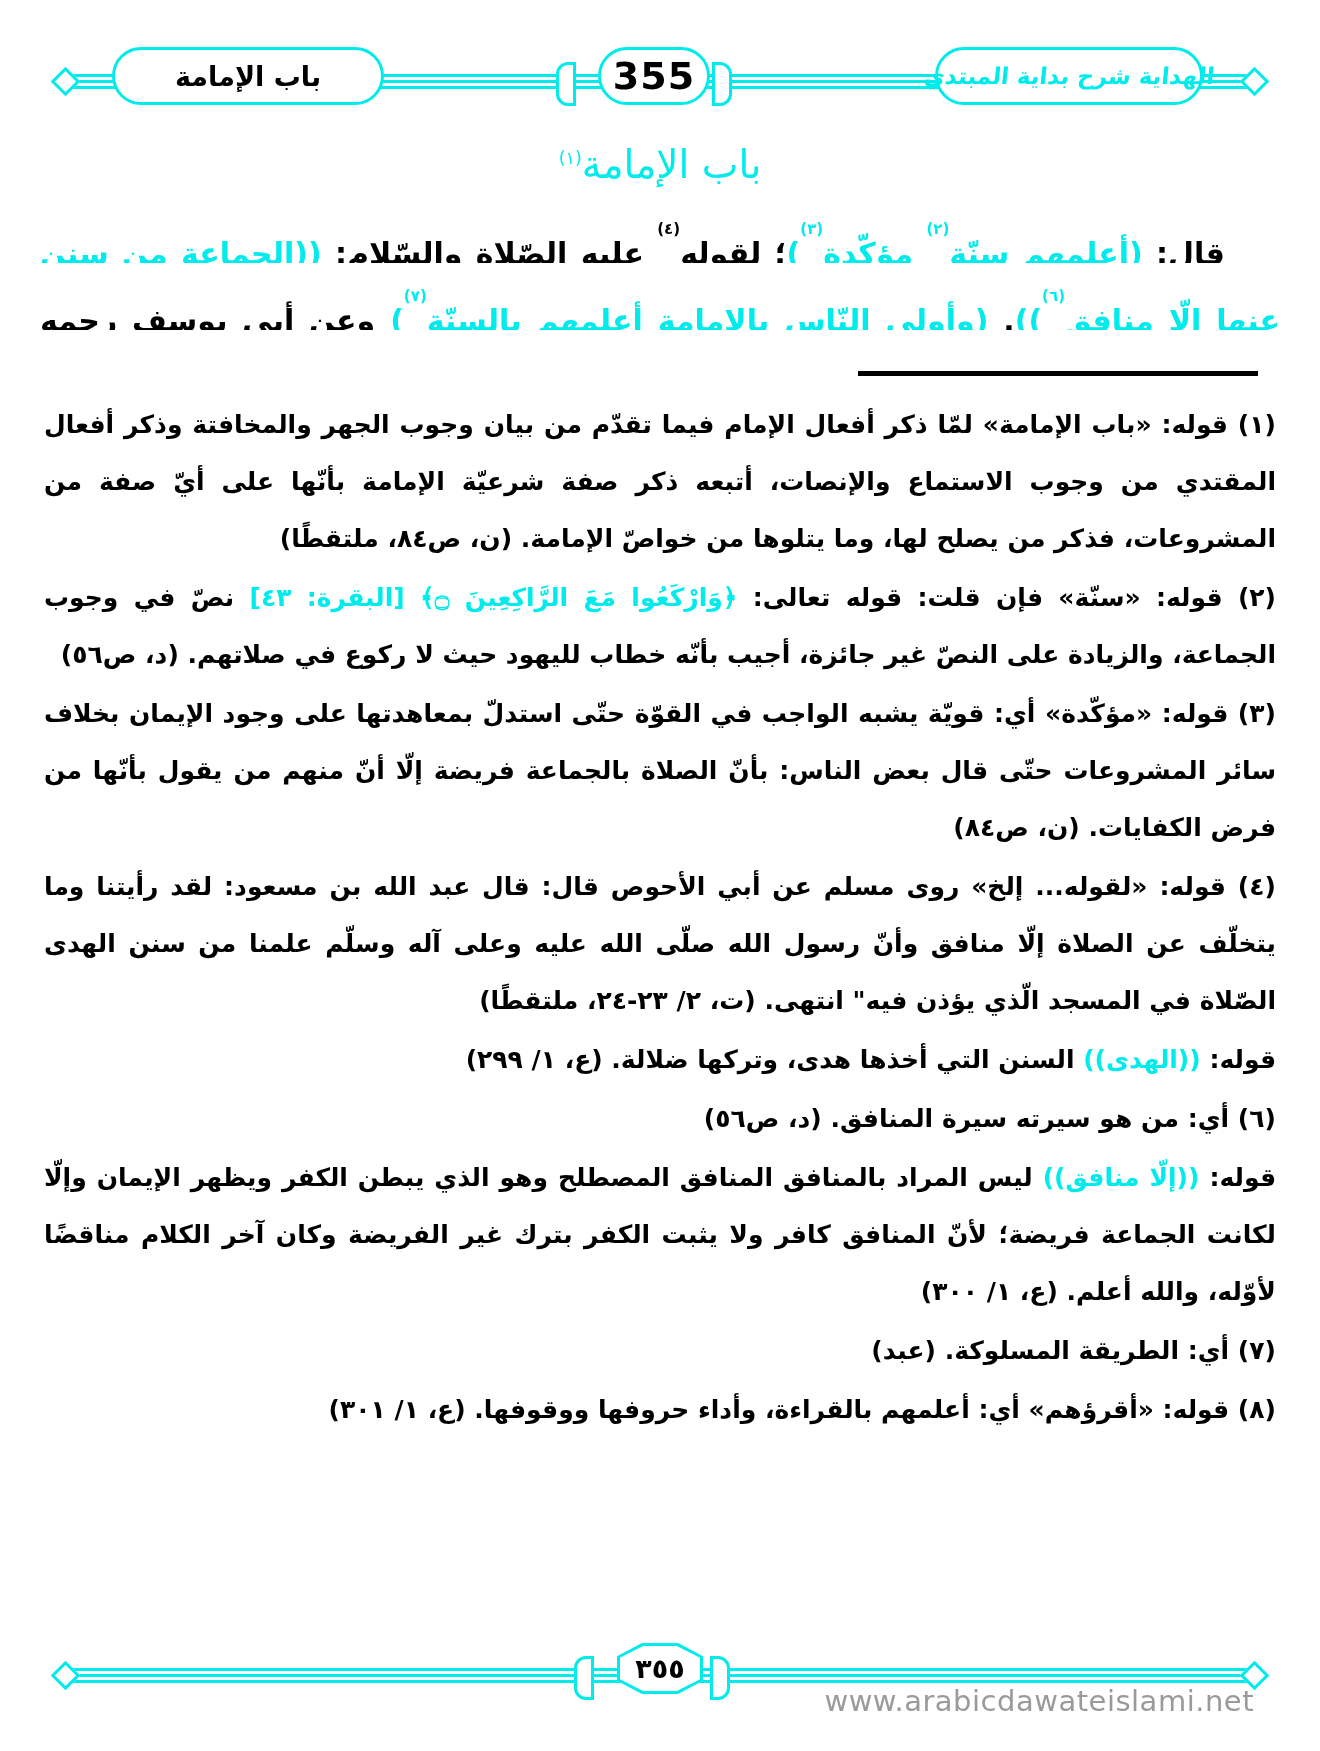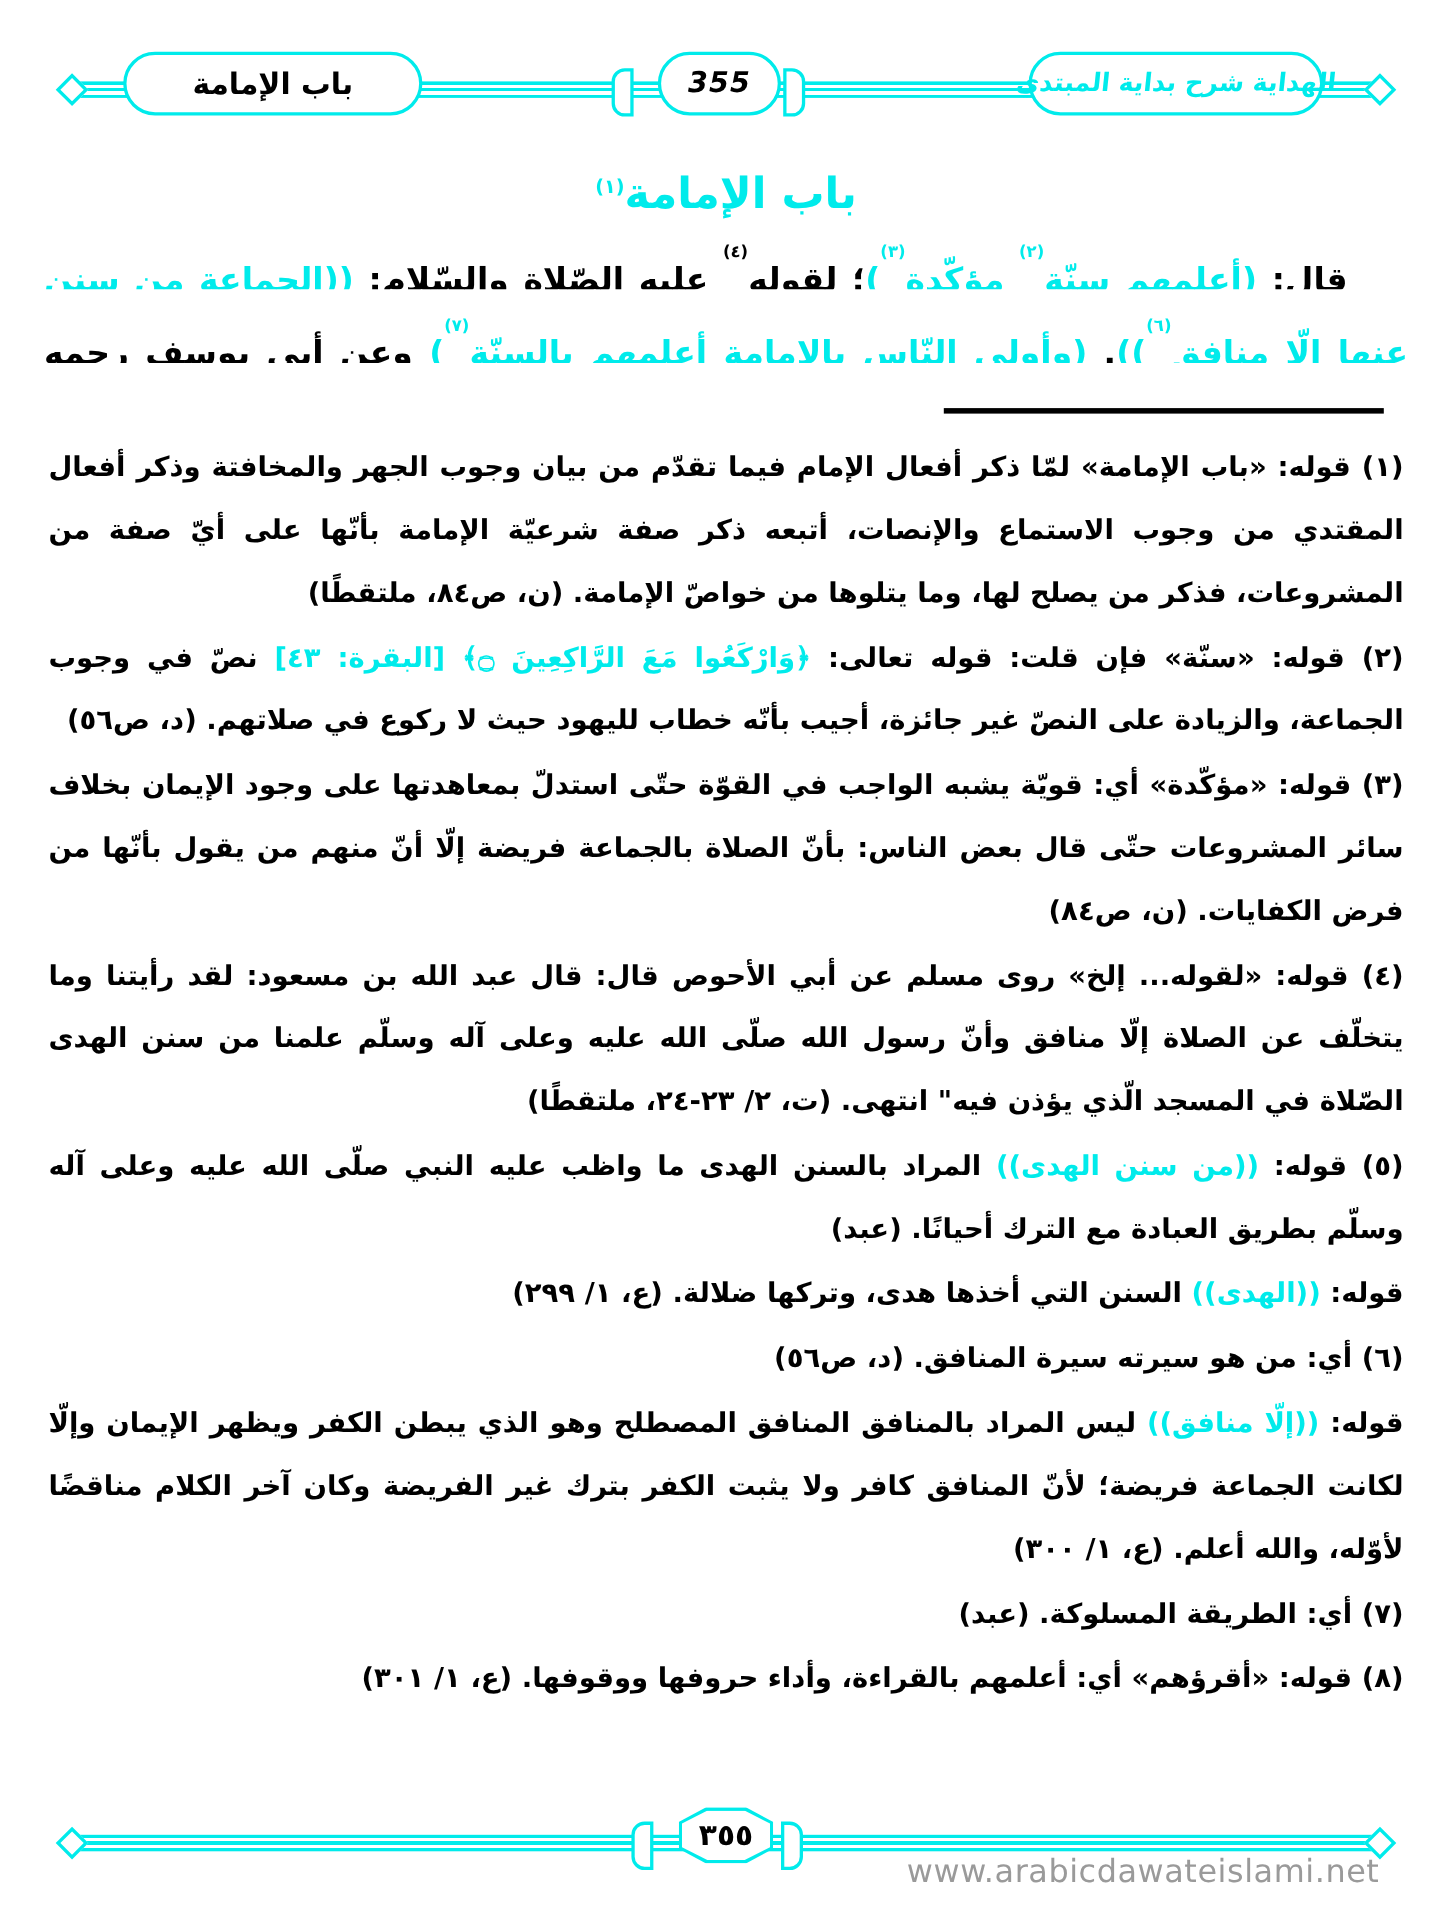--- a/index.html
+++ b/index.html
@@ -30,21 +30,21 @@
   .capsule{
     position:absolute;top:47px;height:52px;
     border:3px solid var(--cyan);border-radius:30px;
     background:#ffffff;
     display:flex;align-items:center;justify-content:center;
   }
   .capsule.chapter{left:112px;width:266px;}
   .capsule.pagenum{left:598px;width:106px;}
   .capsule.booktitle{left:935px;width:262px;}
   .capsule.chapter span{font-size:27px;font-weight:bold;color:var(--ink);}
-  .capsule.pagenum span{font-size:26px;font-weight:bold;color:var(--ink);letter-spacing:1px;font-style:italic;}
+  .capsule.pagenum span{font-size:38px;font-weight:bold;color:var(--ink);letter-spacing:1px;}
   .capsule.booktitle span{
     font-size:23px;font-weight:bold;color:var(--cyan);
     transform:skewX(-6deg);white-space:nowrap;
   }
   
   .clamp{
     position:absolute;width:14px;height:38px;top:62px;
     border:3px solid var(--cyan);background:#ffffff;
   }
   .clamp.l{border-radius:12px 0 0 12px;}
@@ -58,22 +58,22 @@
     border:3px solid var(--cyan);background:#ffffff;
     transform:rotate(45deg);
   }
   .finial.hl{left:55px;top:71px;}
   .finial.hr{left:1244px;top:71px;}
   .finial.fl{left:55px;top:1665px;}
   .finial.fr{left:1244px;top:1665px;}
   
   .page-title{
     position:absolute;top:138px;left:0;right:0;
-    margin:16px;text-align:center;
-    font-size:39px;font-weight:bold;color:var(--cyan);
+    margin:4px;text-align:center;
+    font-size:39px;font-weight:normal;color:var(--cyan);
   }
   .page-title sup{font-size:0.45em;vertical-align:70%;}
   
   .matn{
     position:absolute;top:196px;left:40px;right:40px;
     font-size:30px;font-weight:bold;color:var(--ink);
   }
   .matn-line{
     height:67px;line-height:67px;overflow:hidden;
     text-align:justify;text-align-last:justify;
@@ -144,21 +144,20 @@
       <div class="matn-line"><span class="cy">عنها إلّا منافق</span><sup class="cy">(٦)</sup><span class="cy">))</span><span class="bk">. </span><span class="cy">(وأولى النّاس بالإمامة أعلمهم بالسنّة</span><sup class="cy">(٧)</sup><span class="cy">)</span><span class="bk"> وعن أبي يوسف رحمه الله: أقرؤهم</span></div>
     </div>
 
   <div class="fn-separator"></div>
 
   <section class="footnotes" id="footnotes">
       <p><span class="bk">(١) قوله: «باب الإمامة» لمّا ذكر أفعال الإمام فيما تقدّم من بيان وجوب الجهر والمخافتة وذكر أفعال المقتدي من وجوب الاستماع والإنصات، أتبعه ذكر صفة شرعيّة الإمامة بأنّها على أيّ صفة من المشروعات، فذكر من يصلح لها، وما يتلوها من خواصّ الإمامة. (ن، ص٨٤، ملتقطًا)</span></p>
       <p><span class="bk">(٢) قوله: «سنّة» فإن قلت: قوله تعالى: </span><span class="cy">﴿وَارْكَعُوا مَعَ الرَّاكِعِينَ ۝﴾</span><span class="cy"> [البقرة: ٤٣]</span><span class="bk"> نصّ في وجوب الجماعة، والزيادة على النصّ غير جائزة، أجيب بأنّه خطاب لليهود حيث لا ركوع في صلاتهم. (د، ص٥٦)</span></p>
       <p><span class="bk">(٣) قوله: «مؤكّدة» أي: قويّة يشبه الواجب في القوّة حتّى استدلّ بمعاهدتها على وجود الإيمان بخلاف سائر المشروعات حتّى قال بعض الناس: بأنّ الصلاة بالجماعة فريضة إلّا أنّ منهم من يقول بأنّها من فرض الكفايات. (ن، ص٨٤)</span></p>
       <p><span class="bk">(٤) قوله: «لقوله... إلخ» روى مسلم عن أبي الأحوص قال: قال عبد الله بن مسعود: لقد رأيتنا وما يتخلّف عن الصلاة إلّا منافق وأنّ رسول الله صلّى الله عليه وعلى آله وسلّم علمنا من سنن الهدى الصّلاة في المسجد الّذي يؤذن فيه" انتهى. (ت، ٢/ ٢٣-٢٤، ملتقطًا)</span></p>
-      <p><span class="bk">(٥) قوله: </span><span class="cy">((من سنن الهدى))</span><span class="bk"> المراد بالسنن الهدى ما واظب عليه النبي صلّى الله عليه وعلى آله وسلّم بطريق العبادة مع الترك أحيانًا. (عبد)</span></p>
       <p><span class="bk">قوله: </span><span class="cy">((الهدى))</span><span class="bk"> السنن التي أخذها هدى، وتركها ضلالة. (ع، ١/ ٢٩٩)</span></p>
       <p><span class="bk">(٦) أي: من هو سيرته سيرة المنافق. (د، ص٥٦)</span></p>
       <p><span class="bk">قوله: </span><span class="cy">((إلّا منافق))</span><span class="bk"> ليس المراد بالمنافق المنافق المصطلح وهو الذي يبطن الكفر ويظهر الإيمان وإلّا لكانت الجماعة فريضة؛ لأنّ المنافق كافر ولا يثبت الكفر بترك غير الفريضة وكان آخر الكلام مناقضًا لأوّله، والله أعلم. (ع، ١/ ٣٠٠)</span></p>
       <p><span class="bk">(٧) أي: الطريقة المسلوكة. (عبد)</span></p>
       <p><span class="bk">(٨) قوله: «أقرؤهم» أي: أعلمهم بالقراءة، وأداء حروفها ووقوفها. (ع، ١/ ٣٠١)</span></p>
     </section>
 
   <footer>
     <div class="rule bottom"></div>
     <div class="finial fl"></div>

